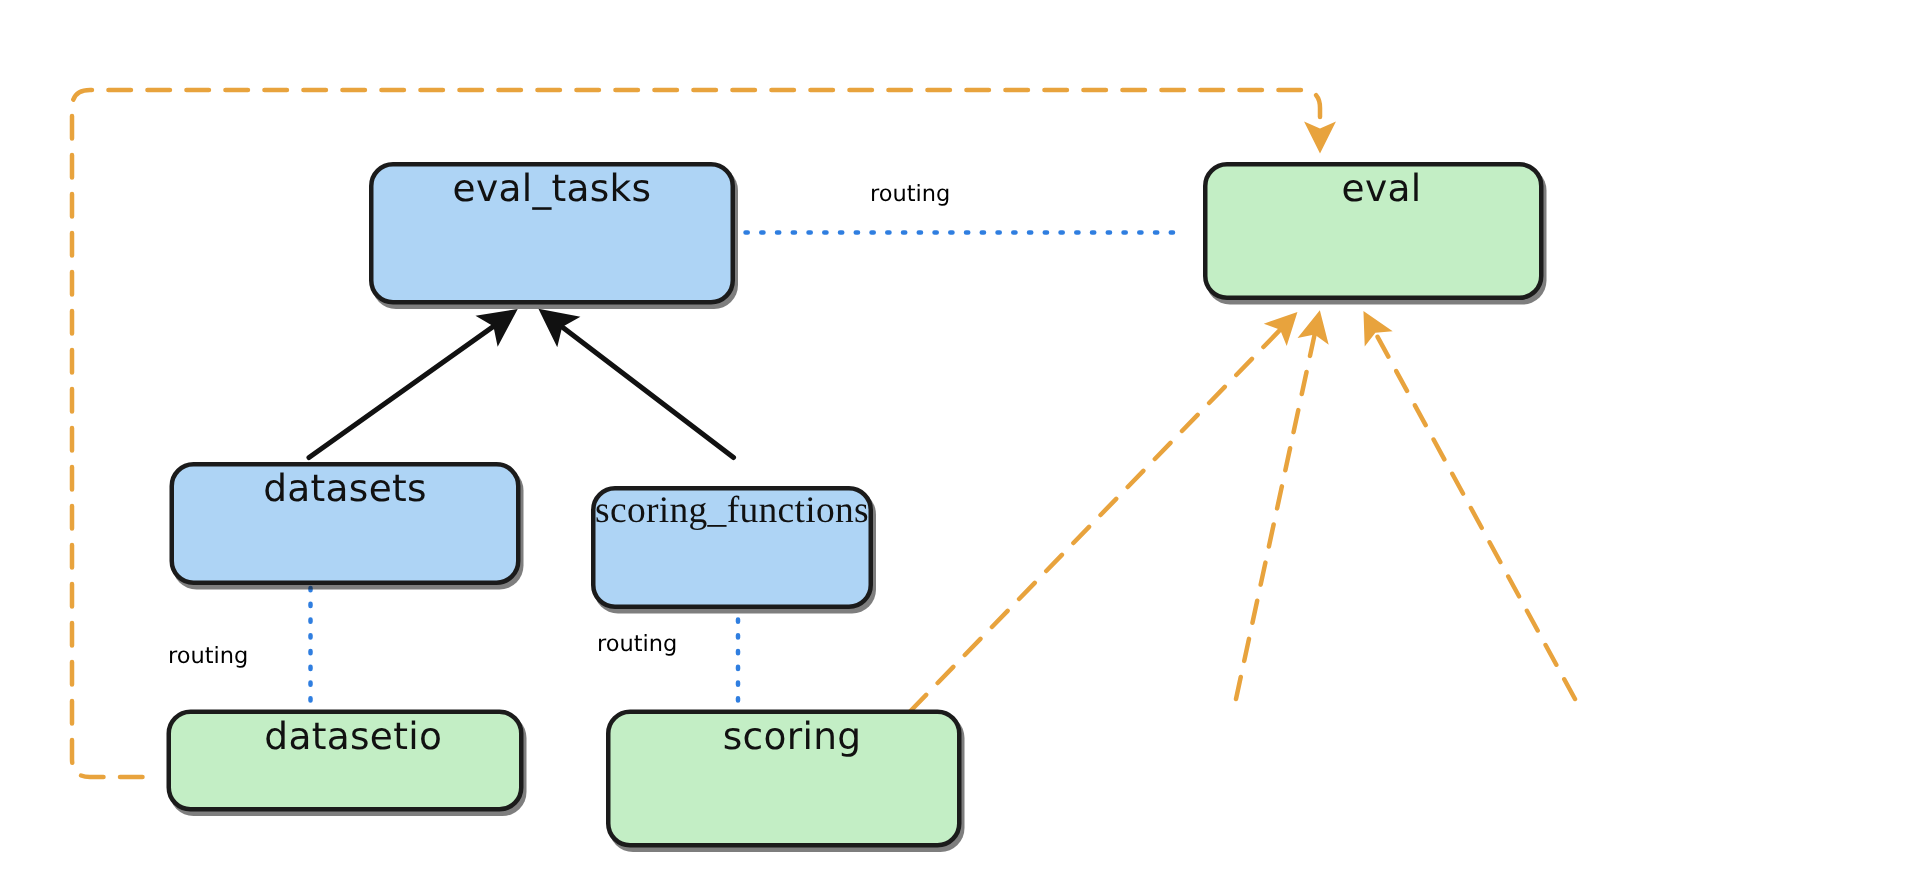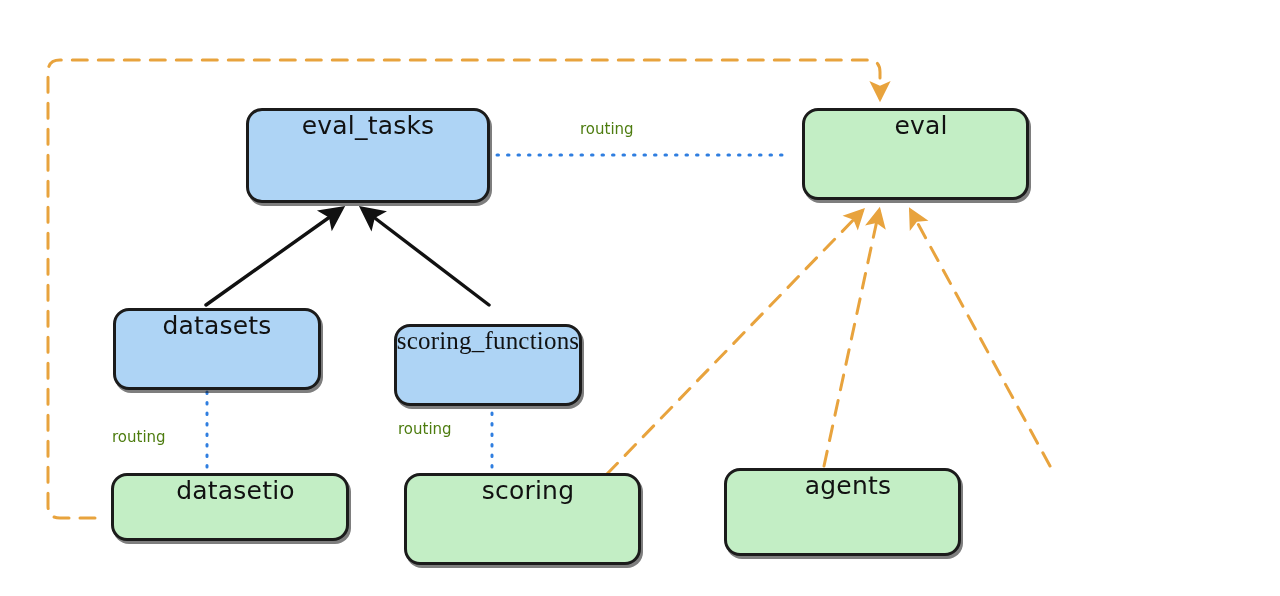--- a/index.html
+++ b/index.html
@@ -39,21 +39,21 @@
     z-index: 3;
     box-shadow: 2px 3px 0 rgba(20,20,20,0.55);
     margin-left: 16px;
   }
   .node.blue { background: #aed4f5; }
   .node.green { background: #c3eec5; padding-left: 11px; }
   .edge-label {
     position: absolute;
     font-family: "DejaVu Sans", sans-serif;
     font-size: 15px;
-    color: #4d7c0f;
+    color: #000000;
     z-index: 4;
     white-space: nowrap;
   }
 </style>
 </head>
 <body>
 
 <div id="canvas">
 
   <svg id="edges" viewBox="0 0 1280 596" xmlns="http://www.w3.org/2000/svg">
@@ -86,39 +86,36 @@
   </svg>
 
   <div class="node blue" style="left:230px; top:108px; width:244px; height:95px;">
     <span>eval_tasks</span>
   </div>
 
   <div class="node green" style="left:786px; top:108px; width:227px; height:92px;">
     <span>eval</span>
   </div>
 
-  <div class="node blue" style="left:97px; top:308px; width:208px; height:82px;">
+  <div class="node blue" style="left:97px; top:308px; width:234px; height:82px;">
     <span>datasets</span>
   </div>
 
   <div class="node blue" style="left:378px; top:324px; width:188px; height:82px;font-family:Liberation Serif, serif;">
     <span>scoring_functions</span>
   </div>
 
   <div class="node green" style="left:95px; top:473px; width:238px; height:68px;">
     <span>datasetio</span>
   </div>
 
   <div class="node green" style="left:388px; top:473px; width:237px; height:92px;">
     <span>scoring</span>
   </div>
 
-  <div class="node green" style="left:708px; top:468px; width:237px; height:88px;">
-    <span>agents</span>
-  </div>
 
 
   <div class="edge-label" style="left:580px; top:120px;">routing</div>
 
   <div class="edge-label" style="left:112px; top:428px;">routing</div>
 
   <div class="edge-label" style="left:398px; top:420px;">routing</div>
 
 </div>
 

